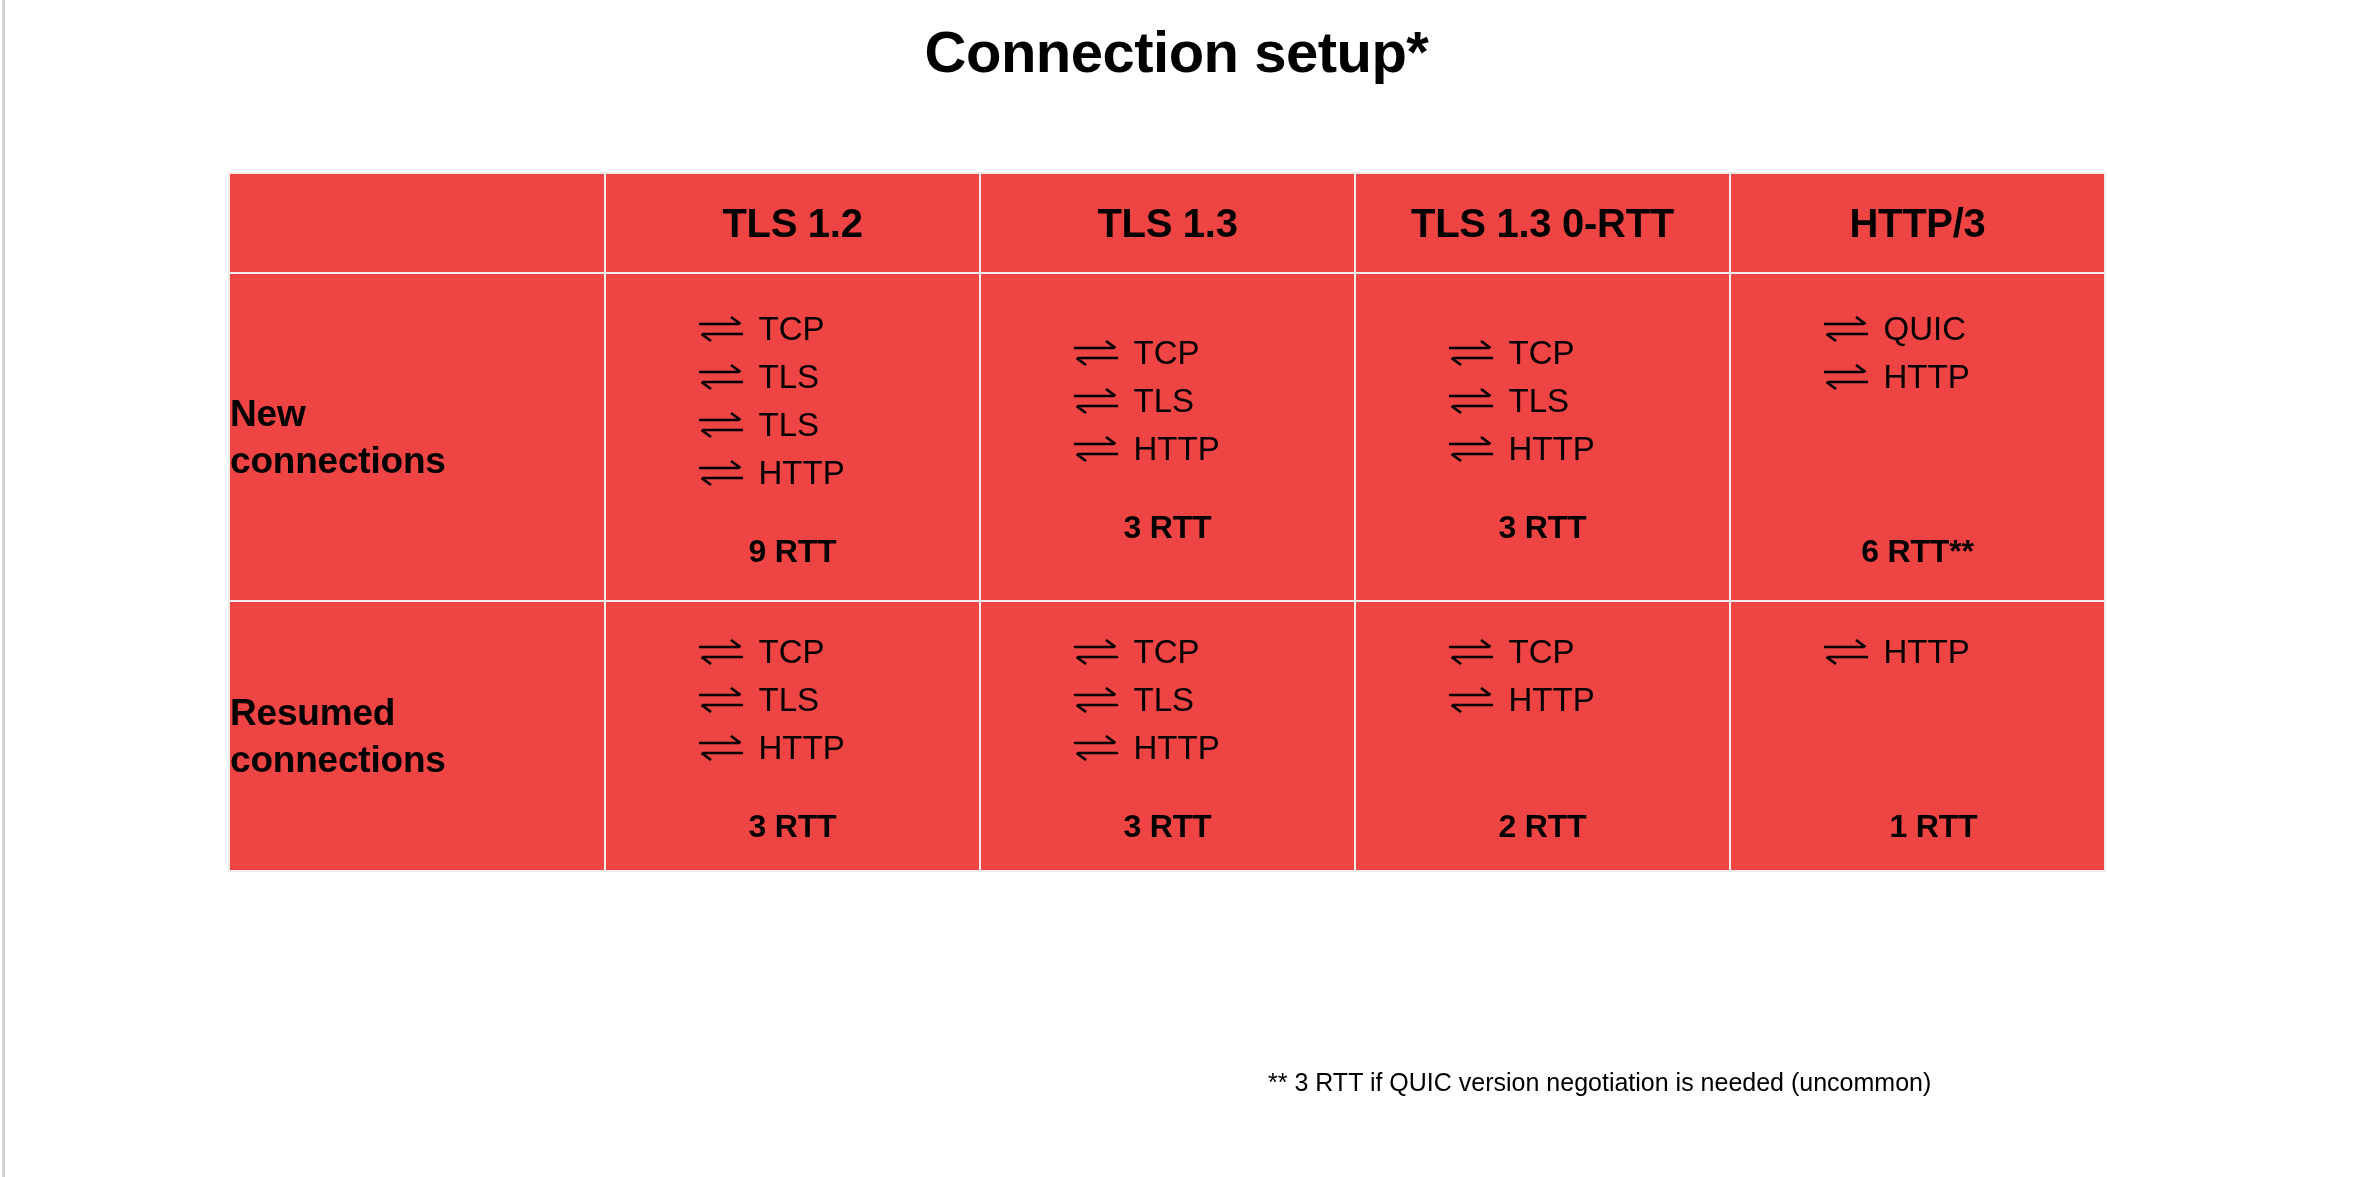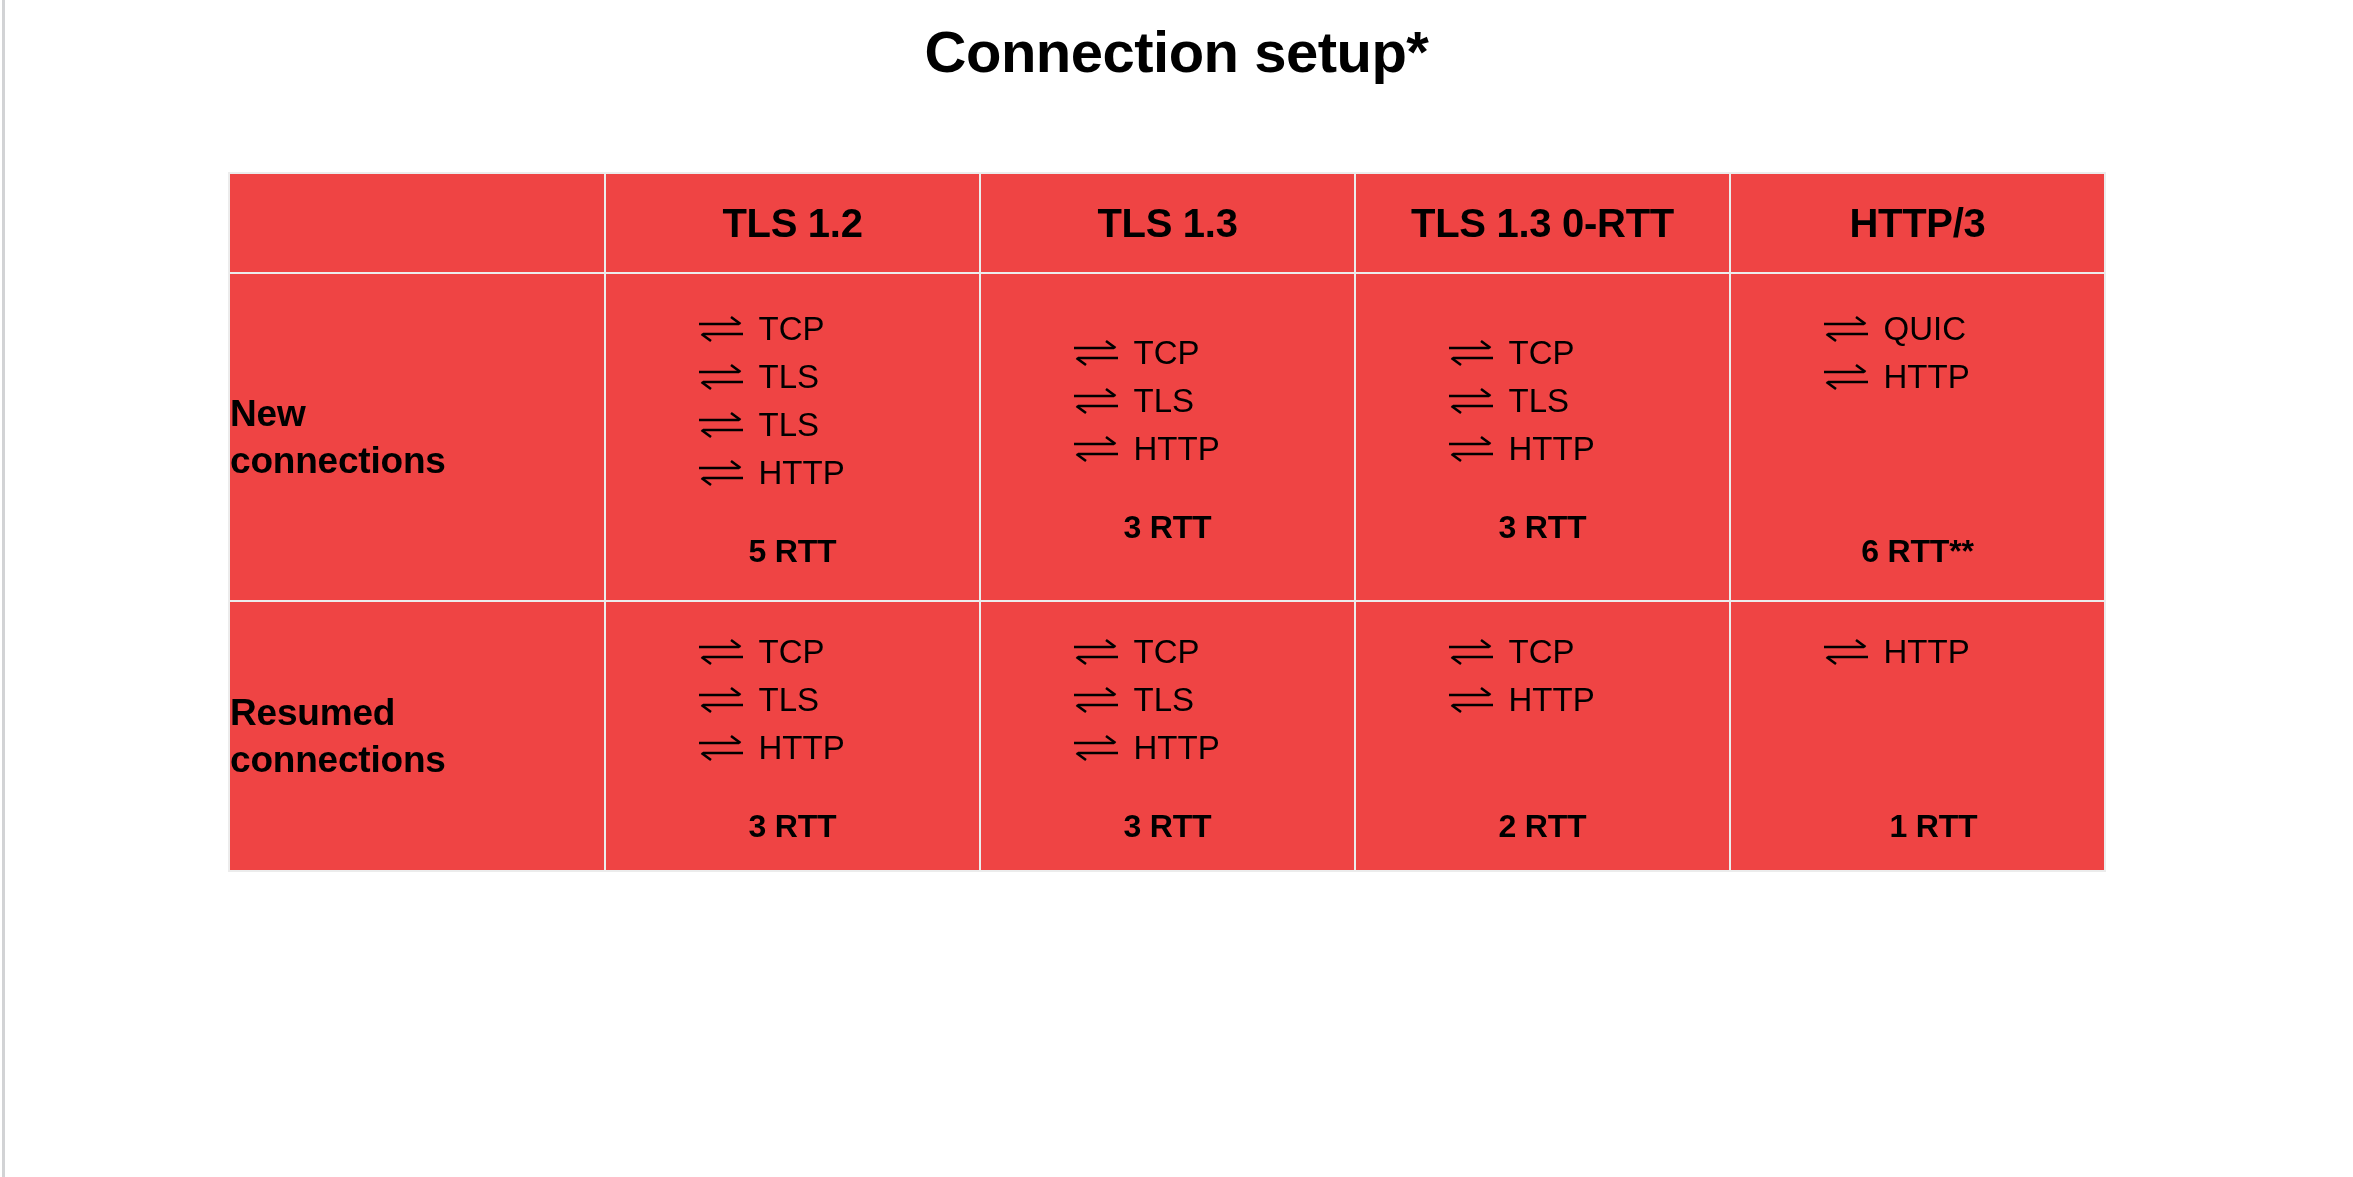--- a/index.html
+++ b/index.html
@@ -214,21 +214,21 @@
                       <path d="M2 12 H42"></path>
                       <path d="M34 5 L43.5 12"></path>
                       <path d="M46 22 H6"></path>
                       <path d="M14 29 L4.5 22"></path>
                     </g>
                   </svg>
               </span>
               <span class="step-label">HTTP</span>
             </span>
           </span>
-          <span class="rtt">5 RTT</span>
+          <span class="rtt">9 RTT</span>
         </td>
 
         <td class="data-cell">
           <span class="steps">
             <span class="step">
               <span class="arrow-icon">
                 <svg width="48" height="34" viewBox="0 0 48 34">
                     <g stroke="#000" stroke-width="2.6" fill="none" stroke-linecap="butt">
                       <path d="M2 12 H42"></path>
                       <path d="M34 5 L43.5 12"></path>
@@ -492,13 +492,14 @@
             </span>
           </span>
           <span class="rtt" style="margin-top:132px;padding-left:32px;">1 RTT</span>
         </td>
       </tr>
     </tbody>
   </table>
 </div>
 
 <div class="footnotes">
+  <div class="footnote">** 3 RTT if QUIC version negotiation is needed (uncommon)</div>
 </div>
 
 </body></html>

